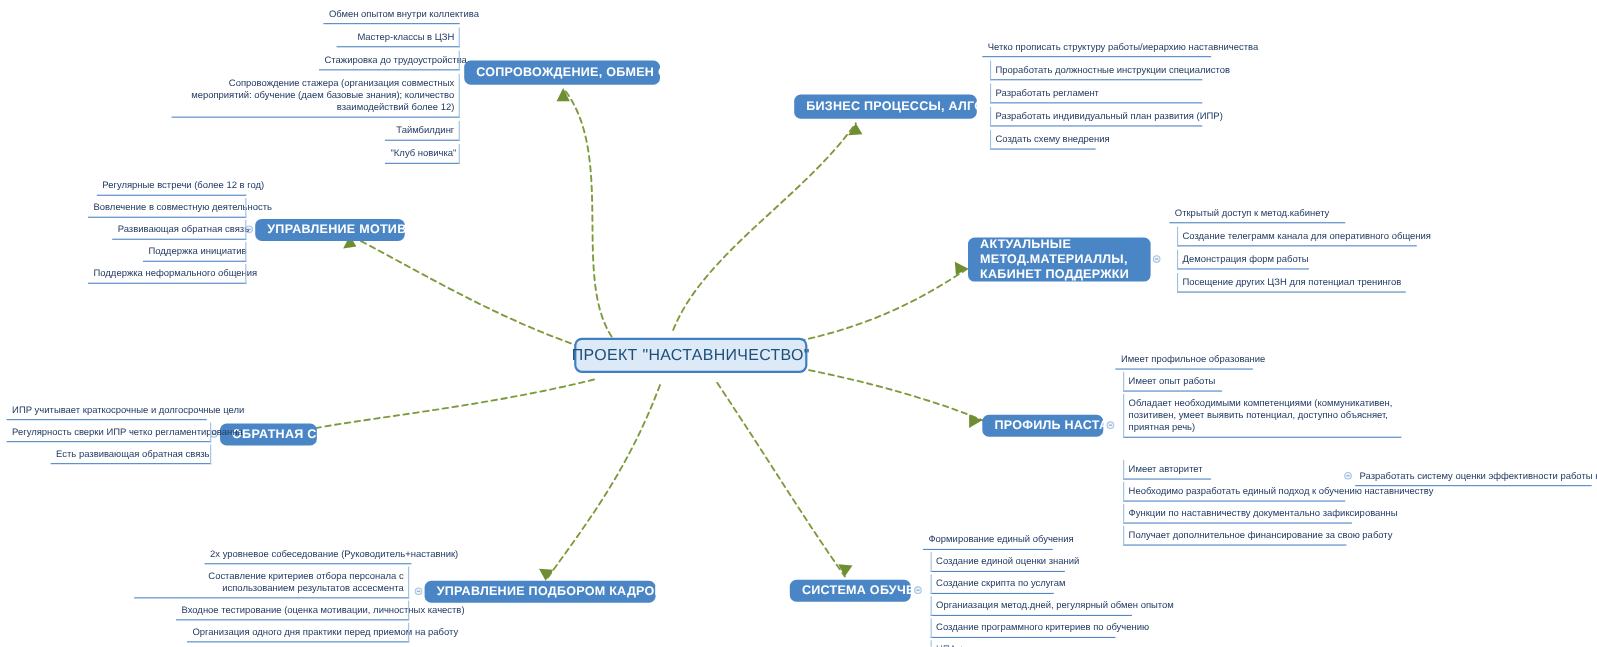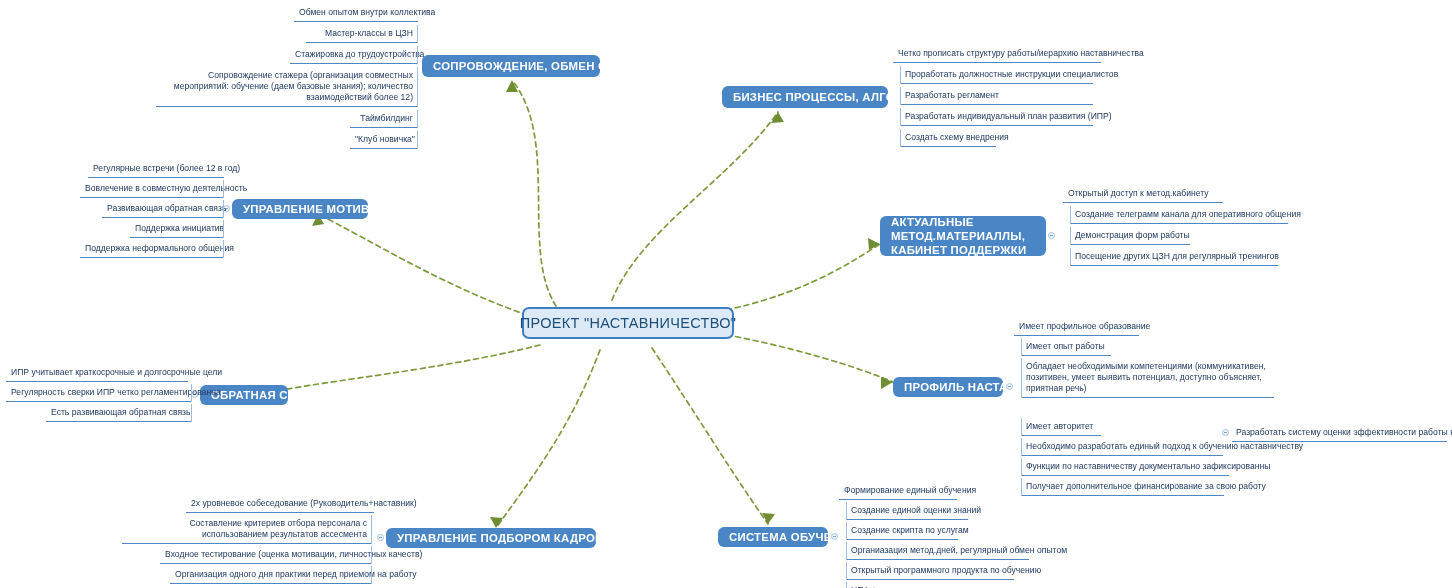--- a/index.html
+++ b/index.html
@@ -126,39 +126,39 @@
       <div class="item multi r spine-right" style="margin-left:88px;width:262px;margin-top:3px;"><span>Сопровождение стажера (организация совместных мероприятий: обучение (даем базовые знания); количество взаимодействий более 12)</span></div>
       <div class="item r spine-right" style="margin-left:282px;width:68px;margin-top:3px;"><span>Таймбилдинг</span></div>
       <div class="item r spine-right" style="margin-left:282px;width:68px;margin-top:3px;"><span>"Клуб новичка"</span></div>
     </div>
   </div>
 
   <div class="branch">
     <div class="bhead" style="left:722px;top:86px;width:166px;height:22px;">
       <span>БИЗНЕС ПРОЦЕССЫ, АЛГОРИТМЫ</span>
     </div>
-    <div class="items" style="left:893px;top:45px;width:210px;">
+    <div class="items" style="left:893px;top:34px;width:210px;">
       <div class="item l nospine" style="width:208px;"><span>Четко прописать структуру работы/иерархию наставничества</span></div>
       <div class="item l spine-left" style="margin-left:7px;width:193px;margin-top:3px;"><span>Проработать должностные инструкции специалистов</span></div>
       <div class="item l spine-left" style="margin-left:7px;width:193px;margin-top:3px;"><span>Разработать регламент</span></div>
       <div class="item l spine-left" style="margin-left:7px;width:193px;margin-top:3px;"><span>Разработать индивидуальный план развития (ИПР)</span></div>
       <div class="item l spine-left" style="margin-left:7px;width:96px;margin-top:3px;"><span>Создать схему внедрения</span></div>
     </div>
   </div>
 
   <div class="branch">
     <div class="bhead wrap" style="left:880px;top:216px;width:166px;height:40px;">
       <span>АКТУАЛЬНЫЕ МЕТОД.МАТЕРИАЛЛЫ, КАБИНЕТ ПОДДЕРЖКИ</span>
     </div>
     <div class="toggle" style="left:1048px;top:232px;"></div>
     <div class="items" style="left:1063px;top:185px;width:240px;">
       <div class="item l nospine" style="width:160px;"><span>Открытый доступ к метод.кабинету</span></div>
       <div class="item l spine-left" style="margin-left:7px;width:218px;margin-top:3px;"><span>Создание телеграмм канала для оперативного общения</span></div>
       <div class="item l spine-left" style="margin-left:7px;width:120px;margin-top:3px;"><span>Демонстрация форм работы</span></div>
-      <div class="item l spine-left" style="margin-left:7px;width:208px;margin-top:3px;"><span>Посещение других ЦЗН для регулярный тренингов</span></div>
+      <div class="item l spine-left" style="margin-left:7px;width:208px;margin-top:3px;"><span>Посещение других ЦЗН для потенциал тренингов</span></div>
     </div>
   </div>
 
   <div class="branch">
     <div class="bhead" style="left:893px;top:377px;width:110px;height:20px;">
       <span>ПРОФИЛЬ НАСТАВНИКА</span>
     </div>
     <div class="toggle" style="left:1006px;top:383px;"></div>
     <div class="items" style="left:1014px;top:318px;width:260px;">
       <div class="item l nospine" style="width:125px;"><span>Имеет профильное образование</span></div>
@@ -178,21 +178,21 @@
   <div class="branch">
     <div class="bhead" style="left:718px;top:527px;width:110px;height:20px;">
       <span>СИСТЕМА ОБУЧЕНИЯ</span>
     </div>
     <div class="toggle" style="left:831px;top:533px;"></div>
     <div class="items" style="left:839px;top:482px;width:200px;">
       <div class="item l nospine" style="width:118px;"><span>Формирование единый обучения</span></div>
       <div class="item l spine-left" style="margin-left:7px;width:122px;margin-top:2px;"><span>Создание единой оценки знаний</span></div>
       <div class="item l spine-left" style="margin-left:7px;width:112px;margin-top:2px;"><span>Создание скрипта по услугам</span></div>
       <div class="item l spine-left" style="margin-left:7px;width:183px;margin-top:2px;"><span>Органиазация метод.дней, регулярный обмен опытом</span></div>
-      <div class="item l spine-left" style="margin-left:7px;width:168px;margin-top:2px;"><span>Открытый программного продукта по обучению</span></div>
+      <div class="item l spine-left" style="margin-left:7px;width:168px;margin-top:2px;"><span>Создание программного критериев по обучению</span></div>
       <div class="item l spine-left" style="margin-left:7px;width:62px;margin-top:2px;"><span>НПА + практика</span></div>
     </div>
   </div>
 
   <div class="branch">
     <div class="bhead" style="left:386px;top:528px;width:210px;height:20px;">
       <span>УПРАВЛЕНИЕ ПОДБОРОМ КАДРОВ, ОЦЕНКА</span>
     </div>
     <div class="toggle" style="left:377px;top:534px;"></div>
     <div class="items" style="left:122px;top:495px;width:252px;">

